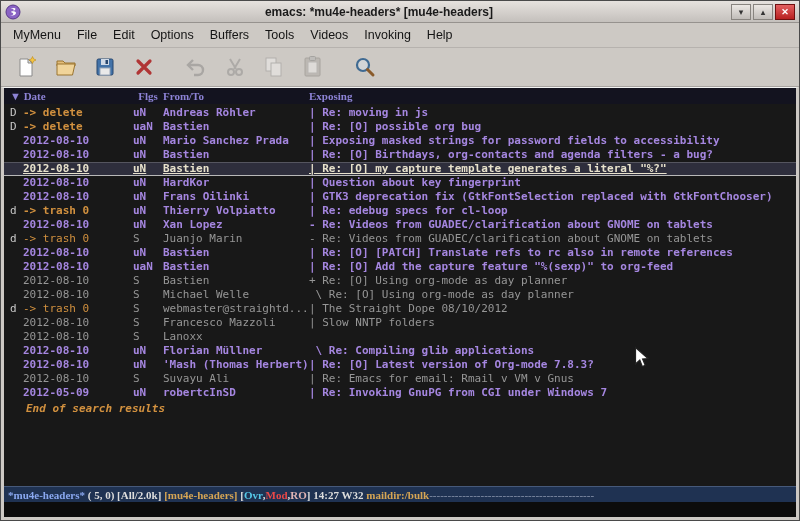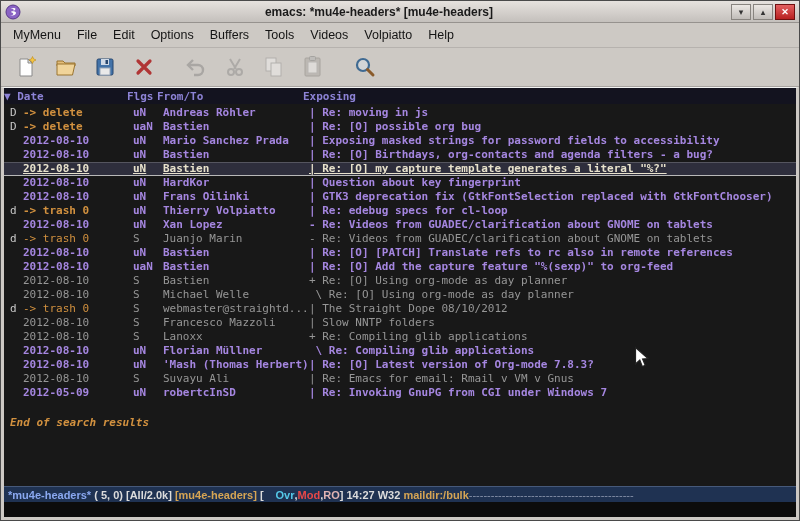--- a/index.html
+++ b/index.html
@@ -32,50 +32,50 @@
   .tool-btn { width:36px; height:32px; display:flex; align-items:center; justify-content:center;
               background:transparent; border:1px solid transparent; }
   .tool-btn.disabled { opacity:.38; filter:grayscale(.9); }
   .tool-sep { width:10px; height:28px; }
   
   .frame { flex:1; display:flex; flex-direction:column; overflow:hidden;
            border-left:3px solid #cdc9c4; border-right:3px solid #cdc9c4; border-bottom:3px solid #cdc9c4;
            border-top:1px solid #f2f2f2; }
   .buffer { flex:1; background:var(--background,#181818); overflow:hidden;
             font-family:"DejaVu Sans Mono", monospace; font-size:11px; }
-  .header-line { height:16px; display:flex; align-items:center; 
+  .header-line { height:16px; display:flex; align-items:center; padding-left:6px;
                  background:var(--header-bg,#13131f); color:var(--header-fg,#8d83d6);
-                 font-weight:bold; white-space:pre; }
-  .hcol-date { width:123px; } .hcol-flags { width:30px; } .hcol-from { width:146px; }
+                 font-weight:bold; white-space:pre;font-family:Liberation Serif, serif; }
+  .hcol-date { width:123px; } .hcol-flags { width:30px;text-align:center; } .hcol-from { width:146px; }
   .hcol-subject { flex:1; }
   .rows { padding-top:2px; }
   .row { display:flex; height:14px; line-height:14px; white-space:pre; padding-left:6px; }
   .c-mark  { flex:0 0 13px;  color:#c8c8c8; font-weight:normal; overflow:hidden; }
   .c-date  { flex:0 0 110px; overflow:hidden; }
   .c-flags { flex:0 0 30px;  overflow:hidden; }
   .c-from  { flex:0 0 146px; overflow:hidden; }
   .c-subj  { flex:1; overflow:hidden; }
   .row.unread { color:var(--unread,#a586e0); font-weight:bold; }
   .row.seen   { color:var(--seen,#969696); font-weight:normal; }
   .marked-cell { color:var(--marked,#d2913f) !important; }
   .row.current { background:var(--current-bg,#2e2e3c); color:var(--current-fg,#e8e2cc);
                  font-weight:bold; text-decoration:underline;
                  box-shadow: inset 0 -1px 0 #b8b8b8, inset 0 1px 0 #55555f; }
   .row.current .c-mark { color:var(--current-fg,#e8e2cc); }
-  .end-results { margin-top:16px; padding-left:6px; height:14px; line-height:14px;
+  .end-results { margin-top:2px; padding-left:22px; height:14px; line-height:14px;
                  color:var(--marked,#d2913f); font-style:italic; font-weight:bold; }
   
   .modeline { flex:0 0 16px; display:flex; align-items:center; padding-left:4px;
               background:var(--modeline-bg,#1f3252); color:var(--modeline-fg,#dcdcdc);
               border-top:1px solid #46597a;
-              font-family:Liberation Sans, sans-serif; font-size:11px; font-weight:bold;
+              font-family:Liberation Serif, serif; font-size:11px; font-weight:bold;
               white-space:pre; overflow:hidden; }
   .seg-buffer-name { color:var(--buffer-name,#8aa8f0); }
   .seg-mode        { color:var(--mode-name,#d6a554); }
-  .seg-ovr         { color:var(--ovr,#55c8e8);margin-left:12px; }
+  .seg-ovr         { color:var(--ovr,#55c8e8); }
   .seg-mod         { color:var(--mod,#e84848); }
   .seg-ro          { color:var(--ro,#e0b4b4); }
   .seg-maildir     { color:var(--mode-name,#d6a554); }
   .seg-dashes      { color:var(--dashes,#8894ac); font-weight:normal; }
   .echo-area { flex:0 0 15px; background:#0c0c0c; }
   .mouse-cursor { position:absolute; left:633px; top:345px; pointer-events:none; }
 </style>
 </head>
 <body>
 
@@ -95,21 +95,21 @@
   </div>
 
   <div class="menubar" id="menubar">
       <span class="menu-item">MyMenu</span>
       <span class="menu-item">File</span>
       <span class="menu-item">Edit</span>
       <span class="menu-item">Options</span>
       <span class="menu-item">Buffers</span>
       <span class="menu-item">Tools</span>
       <span class="menu-item">Videos</span>
-      <span class="menu-item">Volpiatto</span>
+      <span class="menu-item">Invoking</span>
       <span class="menu-item">Help</span>
     </div>
 
   <div class="toolbar">
     <button class="tool-btn">
       <svg width="24" height="24" viewBox="0 0 24 24">
         <path d="M5 4 h8 l4 4 v13 H5 Z" fill="#fefefe" stroke="#8a8a8a"></path>
         <path d="M13 4 l4 4 h-4 Z" fill="#d8d8d8" stroke="#8a8a8a"></path>
         <path d="M17.5 1.5 l1.1 2.4 2.4 1.1 -2.4 1.1 -1.1 2.4 -1.1 -2.4 -2.4 -1.1 2.4 -1.1 Z" fill="#f5c542" stroke="#c08a10" stroke-width="0.6"></path>
       </svg>
@@ -187,21 +187,21 @@
           <div class="row unread"><span class="c-mark"></span><span class="c-date">2012-08-10</span><span class="c-flags">uN</span><span class="c-from">Frans Oilinki</span><span class="c-subj">| GTK3 deprecation fix (GtkFontSelection replaced with GtkFontChooser)</span></div>
           <div class="row unread"><span class="c-mark">d</span><span class="c-date marked-cell">-&gt; trash 0</span><span class="c-flags">uN</span><span class="c-from">Thierry Volpiatto</span><span class="c-subj">| Re: edebug specs for cl-loop</span></div>
           <div class="row unread"><span class="c-mark"></span><span class="c-date">2012-08-10</span><span class="c-flags">uN</span><span class="c-from">Xan Lopez</span><span class="c-subj">- Re: Videos from GUADEC/clarification about GNOME on tablets</span></div>
           <div class="row seen"><span class="c-mark">d</span><span class="c-date marked-cell">-&gt; trash 0</span><span class="c-flags">S</span><span class="c-from">Juanjo Marin</span><span class="c-subj">- Re: Videos from GUADEC/clarification about GNOME on tablets</span></div>
           <div class="row unread"><span class="c-mark"></span><span class="c-date">2012-08-10</span><span class="c-flags">uN</span><span class="c-from">Bastien</span><span class="c-subj">| Re: [O] [PATCH] Translate refs to rc also in remote references</span></div>
           <div class="row unread"><span class="c-mark"></span><span class="c-date">2012-08-10</span><span class="c-flags">uaN</span><span class="c-from">Bastien</span><span class="c-subj">| Re: [O] Add the capture feature "%(sexp)" to org-feed</span></div>
           <div class="row seen"><span class="c-mark"></span><span class="c-date">2012-08-10</span><span class="c-flags">S</span><span class="c-from">Bastien</span><span class="c-subj">+ Re: [O] Using org-mode as day planner</span></div>
           <div class="row seen"><span class="c-mark"></span><span class="c-date">2012-08-10</span><span class="c-flags">S</span><span class="c-from">Michael Welle</span><span class="c-subj"> \ Re: [O] Using org-mode as day planner</span></div>
           <div class="row seen"><span class="c-mark">d</span><span class="c-date marked-cell">-&gt; trash 0</span><span class="c-flags">S</span><span class="c-from">webmaster@straightd...</span><span class="c-subj">| The Straight Dope 08/10/2012</span></div>
           <div class="row seen"><span class="c-mark"></span><span class="c-date">2012-08-10</span><span class="c-flags">S</span><span class="c-from">Francesco Mazzoli</span><span class="c-subj">| Slow NNTP folders</span></div>
-          <div class="row seen"><span class="c-mark"></span><span class="c-date">2012-08-10</span><span class="c-flags">S</span><span class="c-from">Lanoxx</span><span class="c-subj">+ Re: Compiling glib applications</span></div>
+          <div class="row seen"><span class="c-mark"></span><span class="c-date">2012-08-10</span><span class="c-flags">S</span><span class="c-from">Lanoxx</span></div>
           <div class="row unread"><span class="c-mark"></span><span class="c-date">2012-08-10</span><span class="c-flags">uN</span><span class="c-from">Florian Müllner</span><span class="c-subj"> \ Re: Compiling glib applications</span></div>
           <div class="row unread"><span class="c-mark"></span><span class="c-date">2012-08-10</span><span class="c-flags">uN</span><span class="c-from">'Mash (Thomas Herbert)</span><span class="c-subj">| Re: [O] Latest version of Org-mode 7.8.3?</span></div>
           <div class="row seen"><span class="c-mark"></span><span class="c-date">2012-08-10</span><span class="c-flags">S</span><span class="c-from">Suvayu Ali</span><span class="c-subj">| Re: Emacs for email: Rmail v VM v Gnus</span></div>
           <div class="row unread"><span class="c-mark"></span><span class="c-date">2012-05-09</span><span class="c-flags">uN</span><span class="c-from">robertcInSD</span><span class="c-subj">| Re: Invoking GnuPG from CGI under Windows 7</span></div>
         </div>
       <div class="end-results">End of search results</div>
     </div>
     <div class="modeline" id="modeline"><span class="seg seg-buffer-name">*mu4e-headers*</span><span class="seg seg-plain"> ( 5, 0) [All/2.0k] </span><span class="seg seg-mode">[mu4e-headers]</span><span class="seg seg-plain"> [</span><span class="seg seg-ovr">Ovr</span><span class="seg seg-plain">,</span><span class="seg seg-mod">Mod</span><span class="seg seg-plain">,</span><span class="seg seg-ro">RO</span><span class="seg seg-plain">] </span><span class="seg seg-plain">14:27 W32 </span><span class="seg seg-maildir">maildir:/bulk</span><span class="seg seg-dashes">---------------------------------------------</span></div>
     <div class="echo-area"></div>
   </div>

